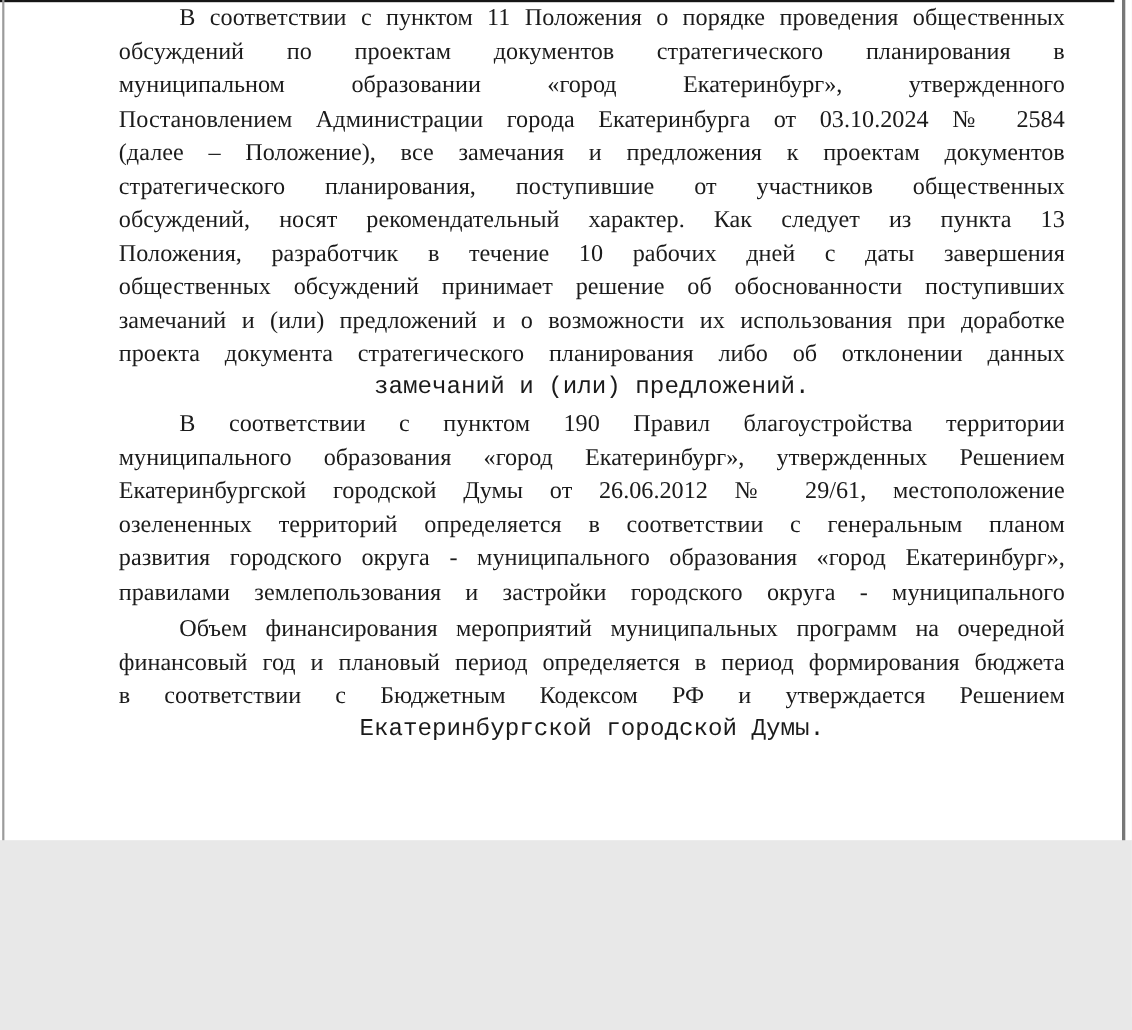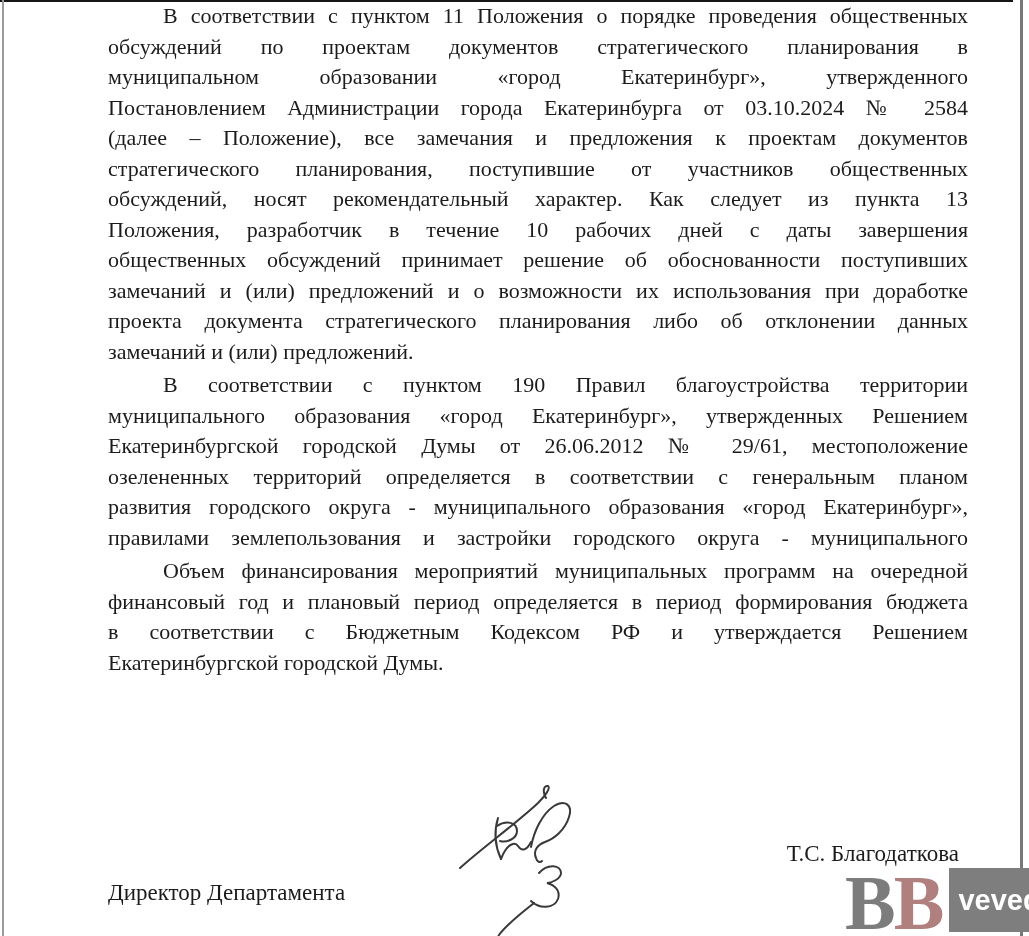--- a/index.html
+++ b/index.html
@@ -1,18 +1,18 @@
 <!DOCTYPE html>
 <html lang="ru"><head>
 <meta charset="utf-8">
 <style>
   html,body{margin:0;padding:0;background:#e8e8e8;}
   .page{
     position:relative;
-    width:1029px;height:936px;
+    width:1029px;height:764px;
     background:#ffffff;
     overflow:hidden;
     font-family:"Liberation Serif","DejaVu Serif",serif;
     color:#1b1b1b;
   }
   
   .scan-line{position:absolute;}
   .scan-top{left:0;top:0;width:1013px;height:2px;background:#161616;}
   .scan-left{left:2px;top:0;width:2px;height:936px;background:#9b9b9b;}
   .scan-right{left:1020px;top:0;width:3px;height:936px;background:#787878;}
@@ -25,21 +25,21 @@
   .para{margin:0 0 3px 0;}
   .line{
     height:30.5px;line-height:30.5px;
     text-align:justify;
     -moz-text-align-last:justify;
     text-align-last:justify;
     overflow:hidden;
     white-space:nowrap;
   }
   .line.indent{text-indent:55px;}
-  .line.last{text-align:left;text-align-last:auto;-moz-text-align-last:auto;}
+  .line.last{text-align:center;text-align-last:auto;font-family:Liberation Mono, monospace;-moz-text-align-last:auto;}
 
   
   .sign-label{
     position:absolute;left:108px;top:878px;
     font-size:23px;line-height:30px;
   }
   .sign-name{
     position:absolute;right:70px;top:839px;
     font-size:23px;line-height:30px;
   }

